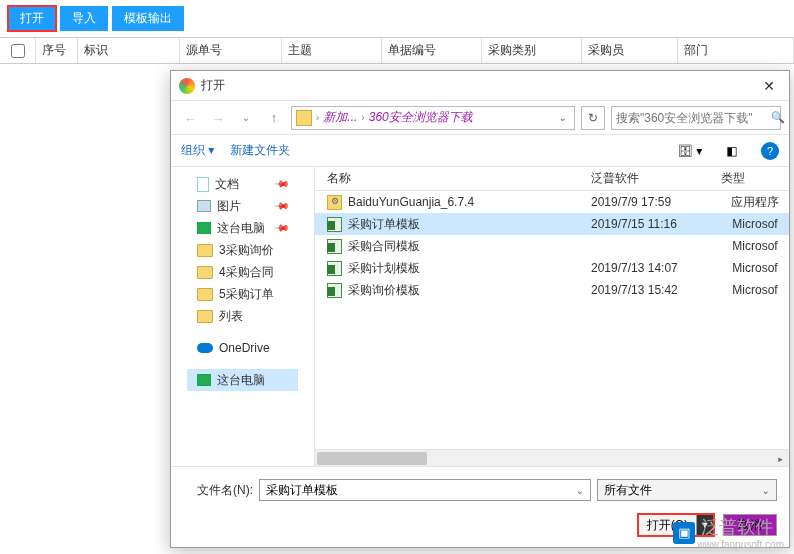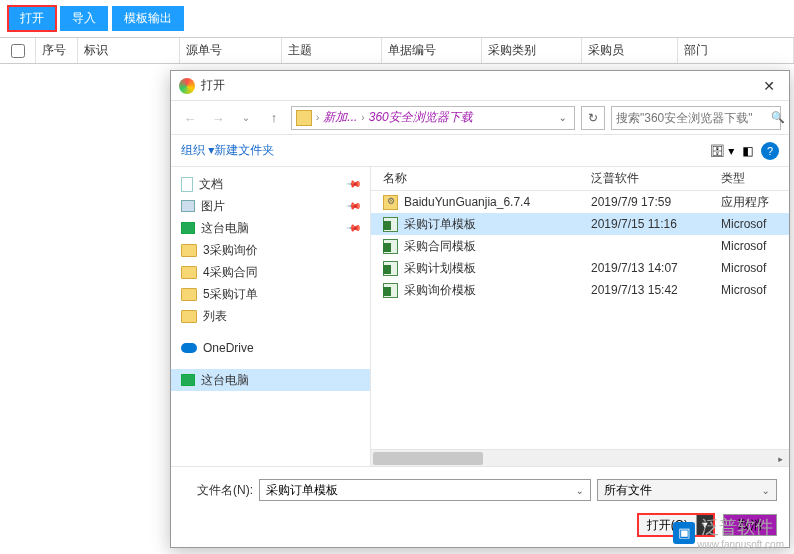--- a/index.html
+++ b/index.html
@@ -27,49 +27,49 @@
 .pathbox { flex: 1; height: 24px; border: 1px solid #bbb; display: flex; align-items: center; padding: 0 4px; gap: 4px; background: #fff; }
 .pathbox .fold { width: 16px; height: 16px; background: #F7D774; border: 1px solid #D5A93C; }
 .pathbox .seg { font-size: 12px; color: #a21caf; font-style: italic; }
 .pathbox .chev { color: #888; font-size: 10px; }
 .pathbox .drop { margin-left: auto; color: #666; font-size: 10px; padding: 0 3px; }
 .refresh { width: 24px; height: 24px; border: 1px solid #bbb; display: flex; align-items: center; justify-content: center; color: #555; cursor: pointer; }
 .searchbox { width: 170px; height: 24px; border: 1px solid #bbb; display: flex; align-items: center; padding: 0 4px; background: #fff; }
 .searchbox input { border: none; outline: none; font-size: 12px; color: #888; flex: 1; }
 .searchbox .sico { color: #777; font-size: 11px; }
 
-.cmdbar { display: flex; align-items: center; height: 32px; padding: 0 10px; border-bottom: 1px solid #e5e5e5; }
+.cmdbar { display: flex; align-items: center; height: 32px; padding: 0 10px; gap: 16px; border-bottom: 1px solid #e5e5e5; }
 .cmdbar .lnk { color: #1a6bcc; font-size: 12px; cursor: pointer; }
 .cmdbar .spacer { flex: 1; }
 .cmdbar .view, .cmdbar .preview, .cmdbar .help { width: 26px; height: 22px; display: flex; align-items: center; justify-content: center; cursor: pointer; }
 .cmdbar .help { background: #0078d4; color: #fff; border-radius: 50%; width: 18px; height: 18px; font-size: 11px; }
 
 .dlg-body { flex: 1; display: flex; min-height: 0; }
-.tree { width: 200px; border-right: 1px solid #e5e5e5; overflow: auto; padding: 6px 0; }
+.tree { width: 144px; border-right: 1px solid #e5e5e5; overflow: auto; padding: 6px 16px; }
 .tree-item { display: flex; align-items: center; height: 22px; padding: 0 10px; gap: 6px; color: #333; font-size: 12px; cursor: pointer; }
 .tree-item.sel { background: #CCE8FF; }
 .pin { margin-left: auto; color: #888; font-size: 10px; transform: rotate(45deg); }
 .ti-folder { width: 16px; height: 13px; background: #F7D774; border: 1px solid #D5A93C; border-radius: 1px; }
 .ti-doc { width: 12px; height: 15px; background: #fff; border: 1px solid #9cc; }
 .ti-img { width: 14px; height: 12px; background: #cde; border: 1px solid #7aa; }
 .ti-pc { width: 14px; height: 12px; background: #2a5; border: 1px solid #1a4; }
 .ti-cloud { width: 16px; height: 10px; background: #0078d4; border-radius: 5px; }
 .ti-net { width: 14px; height: 12px; background: #3bf; border: 1px solid #2ae; }
 
 .filepane { flex: 1; display: flex; flex-direction: column; min-width: 0; }
 .cols { display: flex; height: 24px; border-bottom: 1px solid #e5e5e5; align-items: center; font-size: 12px; color: #333; }
 .cols .c1 { flex: 1; padding-left: 12px; }
 .cols .c2 { width: 130px; }
 .cols .c3 { width: 68px; }
 .files { flex: 1; overflow: auto; }
 .file-row { display: flex; align-items: center; height: 22px; font-size: 12px; color: #333; cursor: pointer; }
 .file-row.sel { background: #CCE8FF; }
 .file-row .c1 { flex: 1; padding-left: 12px; display: flex; align-items: center; gap: 6px; }
 .file-row .c2 { width: 130px; color: #333; }
-.file-row .c3 { width: 68px; color: #333; }
+.file-row .c3 { width: 68px; color: #333; text-align: center; }
 .fi-app { width: 15px; height: 15px; background: #F7D774; border: 1px solid #D5A93C; position: relative; }
 .fi-app::after { content: "⚙"; position: absolute; font-size: 9px; left: 3px; top: 0; color: #666; }
 .fi-xls { width: 15px; height: 15px; background: #e8f3e8; border: 1px solid #4a8a4a; position: relative; }
 .fi-xls::before { content: ""; position: absolute; left: -1px; top: 3px; width: 8px; height: 9px; background: #2e7d32; }
 .scroll-h { height: 17px; border-top: 1px solid #e5e5e5; background: #f0f0f0; position: relative; }
 .scroll-h .thumb { position: absolute; left: 2px; top: 2px; width: 110px; height: 13px; background: #c8c8c8; border-radius: 2px; }
 .scroll-h .arr { position: absolute; top: 0; width: 17px; height: 17px; display:flex; align-items:center; justify-content:center; color:#666; font-size:9px; }
 .scroll-h .arr.l { left: 0; }
 .scroll-h .arr.r { right: 0; }
 

